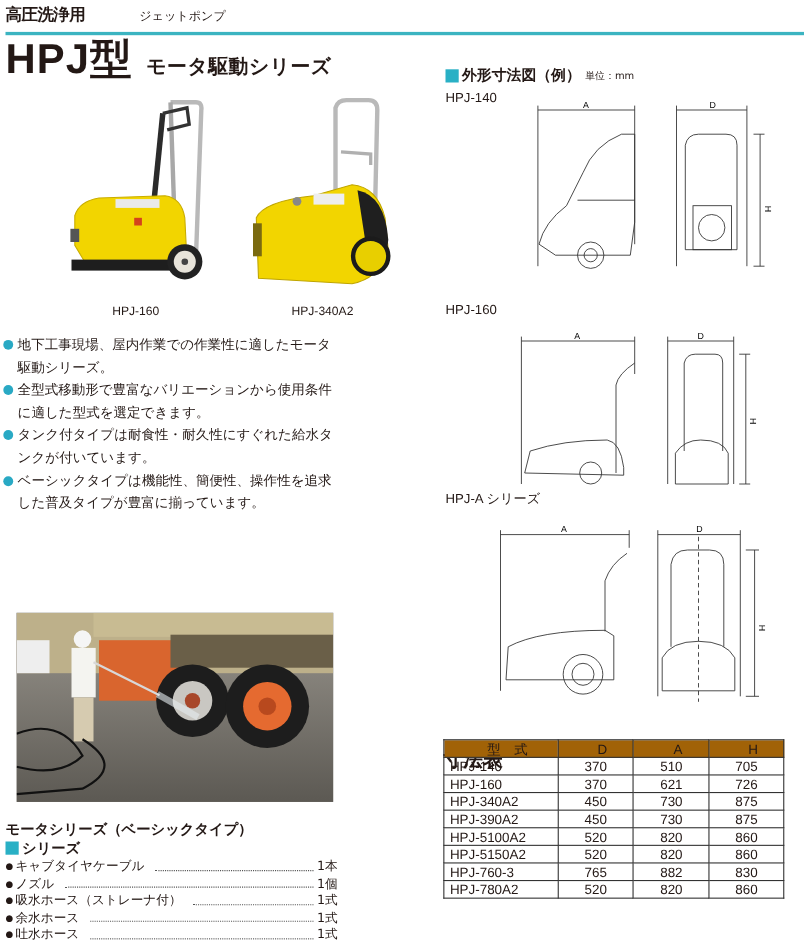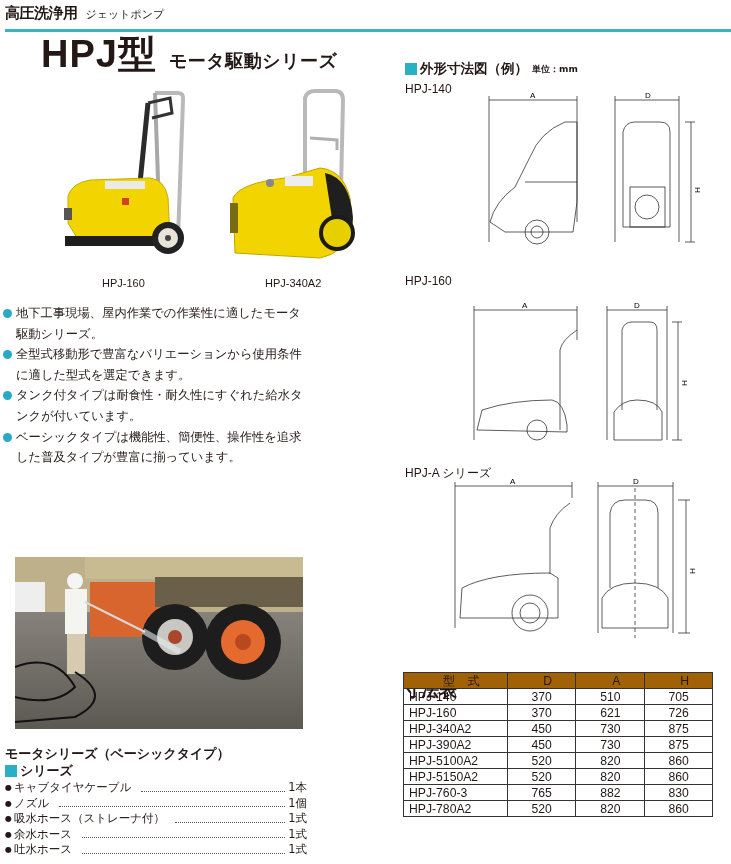--- a/index.html
+++ b/index.html
@@ -1,24 +1,24 @@
 <!DOCTYPE html>
 <html><head>
 <meta charset="utf-8">
 <style>
   * { box-sizing: border-box; margin: 0; padding: 0; }
   html, body { width: 731px; height: 864px; background: #ffffff; overflow: hidden; }
   body { font-family: "DejaVu Sans", "Liberation Sans", sans-serif; color: #231815; position: relative; }
 
-  .header-top { position: absolute; left: 5px; top: 4px; display: flex; align-items: baseline; }
+  .header-top { position: absolute; left: 5px; top: 4px; display: flex; align-items: baseline; gap: 41px; }
   .header-top .cat { font-size: 15px; font-weight: bold; letter-spacing: -0.5px; }
   .header-top .sub { font-size: 11px; margin-left: 8px; }
   .rule { position: absolute; left: 5px; right: 0; top: 29px; height: 3px; background: #3bb4c1; }
 
-  .title { position: absolute; left: 5px; top: 34px; display: flex; align-items: baseline; margin-left: 36px; }
+  .title { position: absolute; left: 5px; top: 34px; display: flex; align-items: baseline; }
   .title .model { font-family: "Liberation Sans", sans-serif; font-size: 38px; font-weight: bold; letter-spacing: 1px; line-height: 40px; }
   .title .series { font-size: 18px; font-weight: bold; margin-left: 12px; letter-spacing: 0.5px; }
 
   
   .photo { position: absolute; }
   .photo-caption { position: absolute; font-family: "Liberation Sans", sans-serif; font-size: 11px; color: #231815; }
 
   
   .bullets { position: absolute; left: 3px; top: 303px; width: 305px; font-size: 12.3px; line-height: 20.6px; }
   .bullets li { list-style: none; padding-left: 13px; position: relative; }
@@ -33,21 +33,21 @@
   .sq { display: inline-block; width: 12px; height: 12px; background: #29b0c5; margin-right: 3px; }
   .acc-list { position: absolute; left: 5px; top: 780px; width: 302px; font-size: 11.5px; }
   .acc-row { display: flex; align-items: center; height: 15.5px; }
   .acc-row .b { font-size: 8px; margin-right: 2px; }
   .acc-row .name { white-space: nowrap; }
   .acc-row .leader { flex: 1; border-bottom: 1.5px dotted #555; margin: 0 3px 0 10px; height: 8px; }
   .acc-row .qty { white-space: nowrap; }
 
   
   .dim-title { position: absolute; left: 405px; top: 60px; font-size: 13.5px; font-weight: bold; display: flex; align-items: center; }
-  .dim-title .unit { font-size: 9px; font-weight: bold; margin-left: 4px; }
+  .dim-title .unit { font-size: 9px; font-weight: normal; margin-left: 4px; }
   .diag-label { position: absolute; font-family: "Liberation Sans", sans-serif; font-size: 12px; }
   svg.diag { position: absolute; }
 
   .tbl-title { position: absolute; left: 403px; top: 652px; font-size: 18px; font-weight: bold; margin-top: 26px; }
   table.dims { position: absolute; left: 403px; top: 672px; width: 310px; border-collapse: collapse; font-family: "Liberation Sans", sans-serif; font-size: 12.2px; }
   table.dims th, table.dims td { border: 1px solid #333; height: 16px; padding: 0 4px; line-height: 14px; }
   table.dims th { background: #a16207; font-weight: normal; text-align: center; padding-left: 16px; }
   table.dims td { text-align: center; }
   table.dims td.model { text-align: left; padding-left: 5px; }
   table.dims col.c1 { width: 104px; }
@@ -218,21 +218,21 @@
     <path d="M142 140 L142 112 Q150 100 165 100 Q185 100 190 112 L190 140 Z"></path>
     <line x1="200" y1="22" x2="210" y2="22"></line>
       <line x1="200" y1="140" x2="210" y2="140"></line>
       <line x1="206" y1="22" x2="206" y2="140"></line>
   </g>
   <text x="50" y="8" font-size="8" font-family="Liberation Sans, sans-serif">A</text>
   <text x="162" y="8" font-size="8" font-family="Liberation Sans, sans-serif">D</text>
   <text x="210" y="80" font-size="8" font-family="Liberation Sans, sans-serif" transform="rotate(90 210 80)">H</text>
 </svg>
 
-<div class="diag-label" style="left:405px;top:465px;">HPJ-A シリーズ</div>
+<div class="diag-label" style="left:405px;top:445px;">HPJ-A シリーズ</div>
 <svg class="diag" style="left:450px;top:478px;" width="250" height="165" viewBox="0 0 250 165">
   <g stroke="#333" fill="none" stroke-width="0.8">
     <line x1="5" y1="8" x2="122" y2="8"></line>
       <line x1="5" y1="4" x2="5" y2="150"></line>
       <line x1="122" y1="4" x2="122" y2="20"></line>
     <path d="M10 140 L12 110 Q40 95 100 95 L108 100 L108 140 Z"></path>
     <circle cx="80" cy="135" r="18"></circle>
       <circle cx="80" cy="135" r="10"></circle>
     <path d="M100 96 L100 50 Q105 35 120 25"></path>
     <line x1="148" y1="8" x2="223" y2="8"></line>

